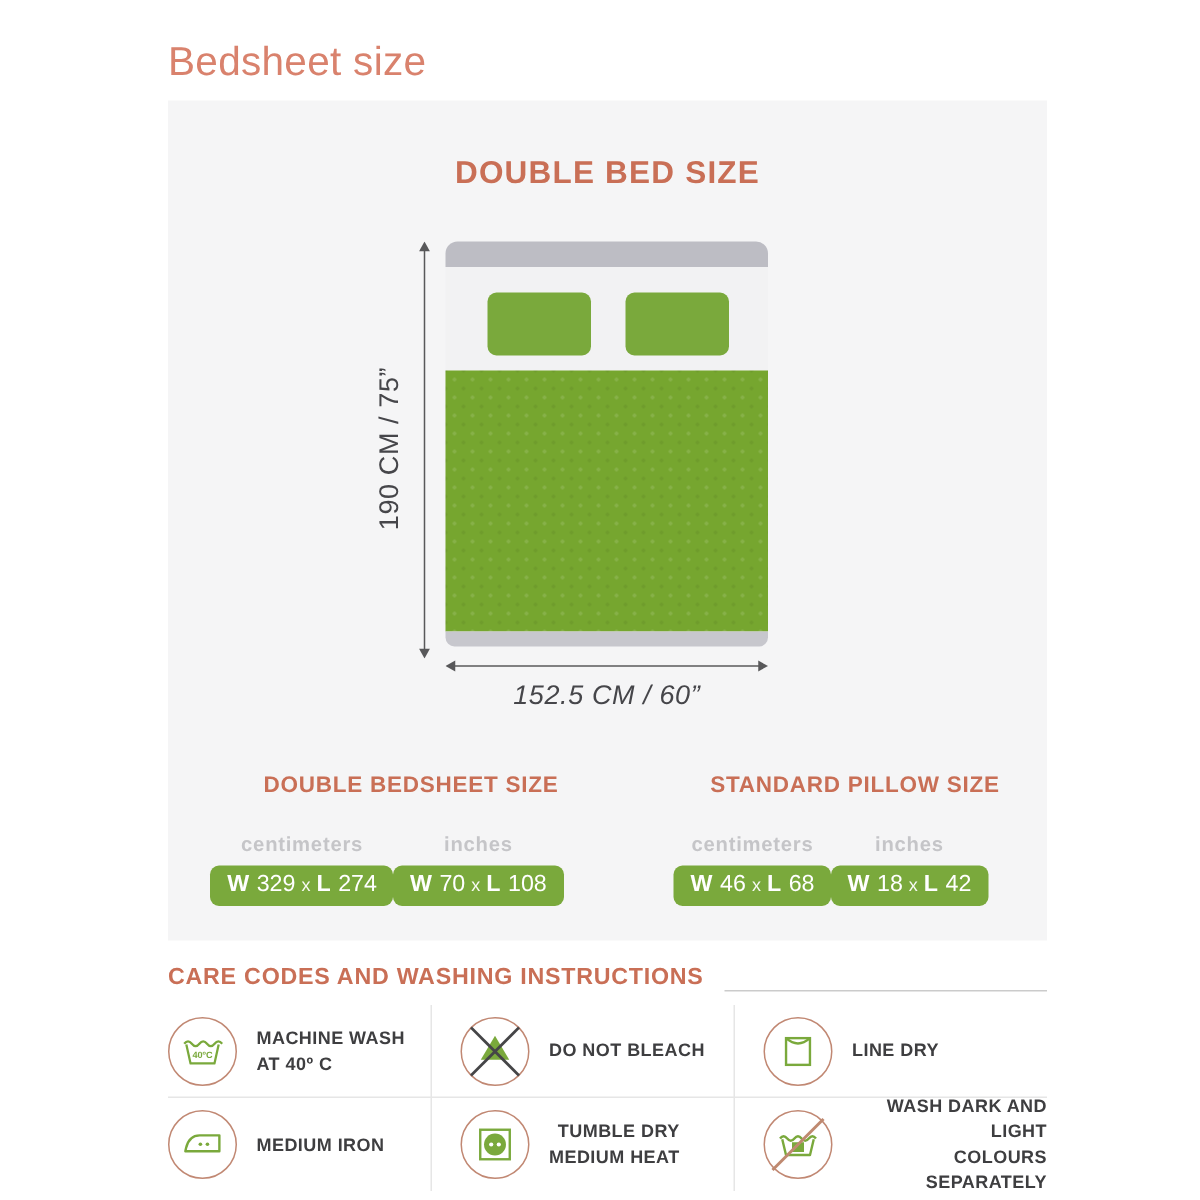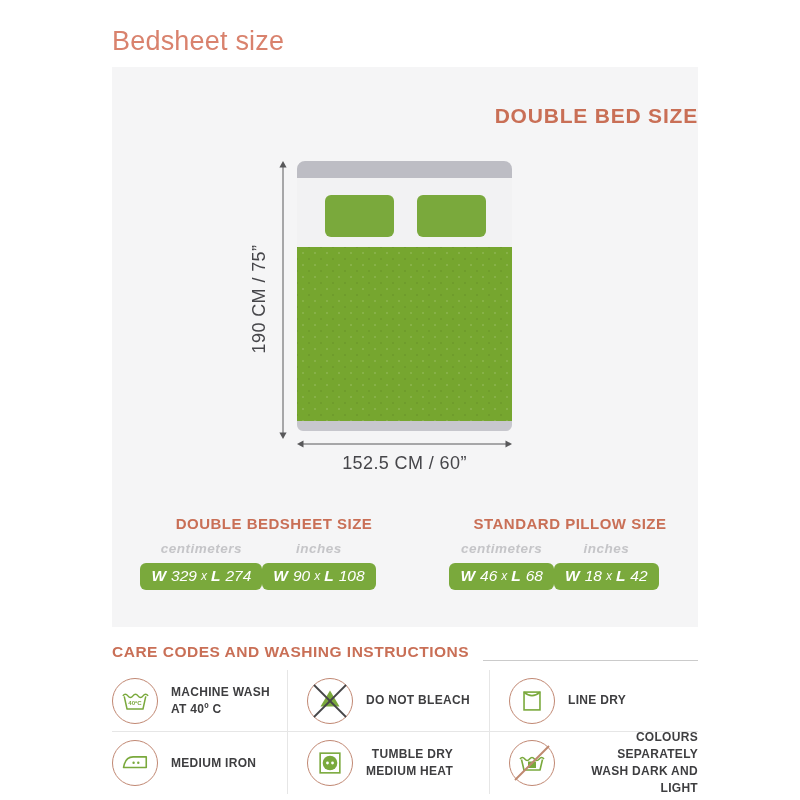--- a/index.html
+++ b/index.html
@@ -4,49 +4,49 @@
 <style>
   * { margin:0; padding:0; box-sizing:border-box; }
   html,body { background:#fff; }
   body { font-family:"Liberation Sans","DejaVu Sans",sans-serif; }
   .page { position:relative; width:700px; height:800px; background:#ffffff; overflow:hidden; }
 
   .page-title { position:absolute; left:112px; top:26px; font-size:27px; font-weight:400; color:#D9826D; letter-spacing:0.2px; }
 
   .panel { position:absolute; left:112px; top:67px; width:586px; height:560px; background:#F5F5F6; }
 
-  .panel-heading { position:absolute; left:0; top:37px; width:100%; text-align:right;
+  .panel-heading { position:absolute; left:0; top:37px; width:100%; text-align:center;
     font-size:21px; font-weight:700; color:#C96F56; letter-spacing:0.8px; }
 
   
   .bed { position:absolute; left:185px; top:94px; width:215px; height:270px; }
   .bed-headboard { position:absolute; left:0; top:0; width:100%; height:17px; background:#BDBDC4; border-radius:8px 8px 0 0; }
   .bed-body { position:absolute; left:0; top:17px; width:100%; height:243px; background:#F2F2F3; }
   .pillow { position:absolute; width:69px; height:42px; background:#7AA93C; border-radius:6px; top:34px; }
   .pillow.left { left:28px; }
   .pillow.right { left:120px; }
   .bed-blanket { position:absolute; left:0; top:86px; width:100%; height:174px; background-color:#76A62F;
     background-image:radial-gradient(circle, rgba(255,255,255,0.12) 1.2px, transparent 1.4px),
                      radial-gradient(circle, rgba(0,0,0,0.06) 1.2px, transparent 1.4px);
     background-size:12px 12px; background-position:0 0,6px 6px; }
   .bed-footboard { position:absolute; left:0; bottom:0; width:100%; height:10px; background:#C7C7CD; border-radius:0 0 6px 6px; }
 
   .dim-v { position:absolute; left:165px; top:94px; }
   .dim-h { position:absolute; left:185px; top:371px; }
   .dim-label-v { position:absolute; left:47px; top:222px; width:200px; height:20px; text-align:center;
     transform:rotate(-90deg); font-size:18px; font-weight:500; color:#46464A; letter-spacing:0.4px; }
   .dim-label-h { position:absolute; left:185px; top:386px; width:215px; text-align:center;
-    font-size:18px; font-weight:500; color:#46464A; letter-spacing:0.4px; }
+    font-size:18px; font-weight:500; color:#46464A; letter-spacing:0.4px;font-style:italic; }
 
   
   .size-section { position:absolute; top:448px; width:280px; display:flex; flex-direction:column; align-items:center; }
   .size-section.left { left:6px; }
   .size-section.right { left:302px; }
   .size-title { font-size:15px; font-weight:700; color:#C96F56; letter-spacing:0.5px;padding-left:32px; }
-  .unit-row { display:flex; gap:0; margin-top:9px;font-style:italic; }
+  .unit-row { display:flex; gap:0; margin-top:23px; }
   .unit-col { display:flex; flex-direction:column; align-items:center; }
   .unit-label { font-size:13.5px; font-weight:700; color:#C5C5C8; letter-spacing:0.5px; }
   .badge { margin-top:7px; display:inline-flex; align-items:center; background:#7AA93C; color:#fff;
     border-radius:6px; padding:4px 11px 5px; font-size:15.5px; white-space:nowrap; }
   .badge .b { font-weight:700; margin-right:5px; }
   .badge .x { font-size:12px; margin:0 4px; opacity:0.95; }
   .badge .l { margin-left:0; }
 
   
   .care-head { position:absolute; left:112px; top:643px; width:586px; display:flex; align-items:flex-end; }
@@ -108,21 +108,21 @@
               <span>329</span>
               <span class="x">x</span>
               <span class="b l">L</span>
               <span>274</span>
           </div>
         </div>
         <div class="unit-col">
           <div class="unit-label">inches</div>
           <div class="badge">
             <span class="b">W</span>
-              <span>90</span>
+              <span>70</span>
               <span class="x">x</span>
               <span class="b l">L</span>
               <span>108</span>
           </div>
         </div>
       </div>
     </div>
 
     <div class="size-section right">
       <div class="size-title">STANDARD PILLOW SIZE</div>
@@ -231,19 +231,19 @@
     <div class="care-cell pad">
       <div class="care-circle">
         <svg class="over" width="58" height="58" viewBox="0 0 58 58" fill="none">
           <path d="M17 25 q2.4 -3 4.8 0 t4.8 0 t4.8 0 t4.8 0 t4.8 0" stroke="#7AA93C" stroke-width="1.6"></path>
           <path d="M18.5 25.5 L21 36 L37 36 L39.5 25.5" stroke="#7AA93C" stroke-width="1.6" stroke-linejoin="round"></path>
           <rect x="25" y="27.5" width="8" height="6.5" fill="#7AA93C"></rect>
           <line x1="12" y1="46" x2="46" y2="12" stroke="#BF8970" stroke-width="2"></line>
         </svg>
       </div>
       <div class="care-text">
-        <span>COLOURS SEPARATELY</span>
-          <span>WASH DARK AND LIGHT</span>
+        <span>WASH DARK AND LIGHT</span>
+          <span>COLOURS SEPARATELY</span>
       </div>
     </div>
 
   </div>
 </div>
 
 </body></html>

